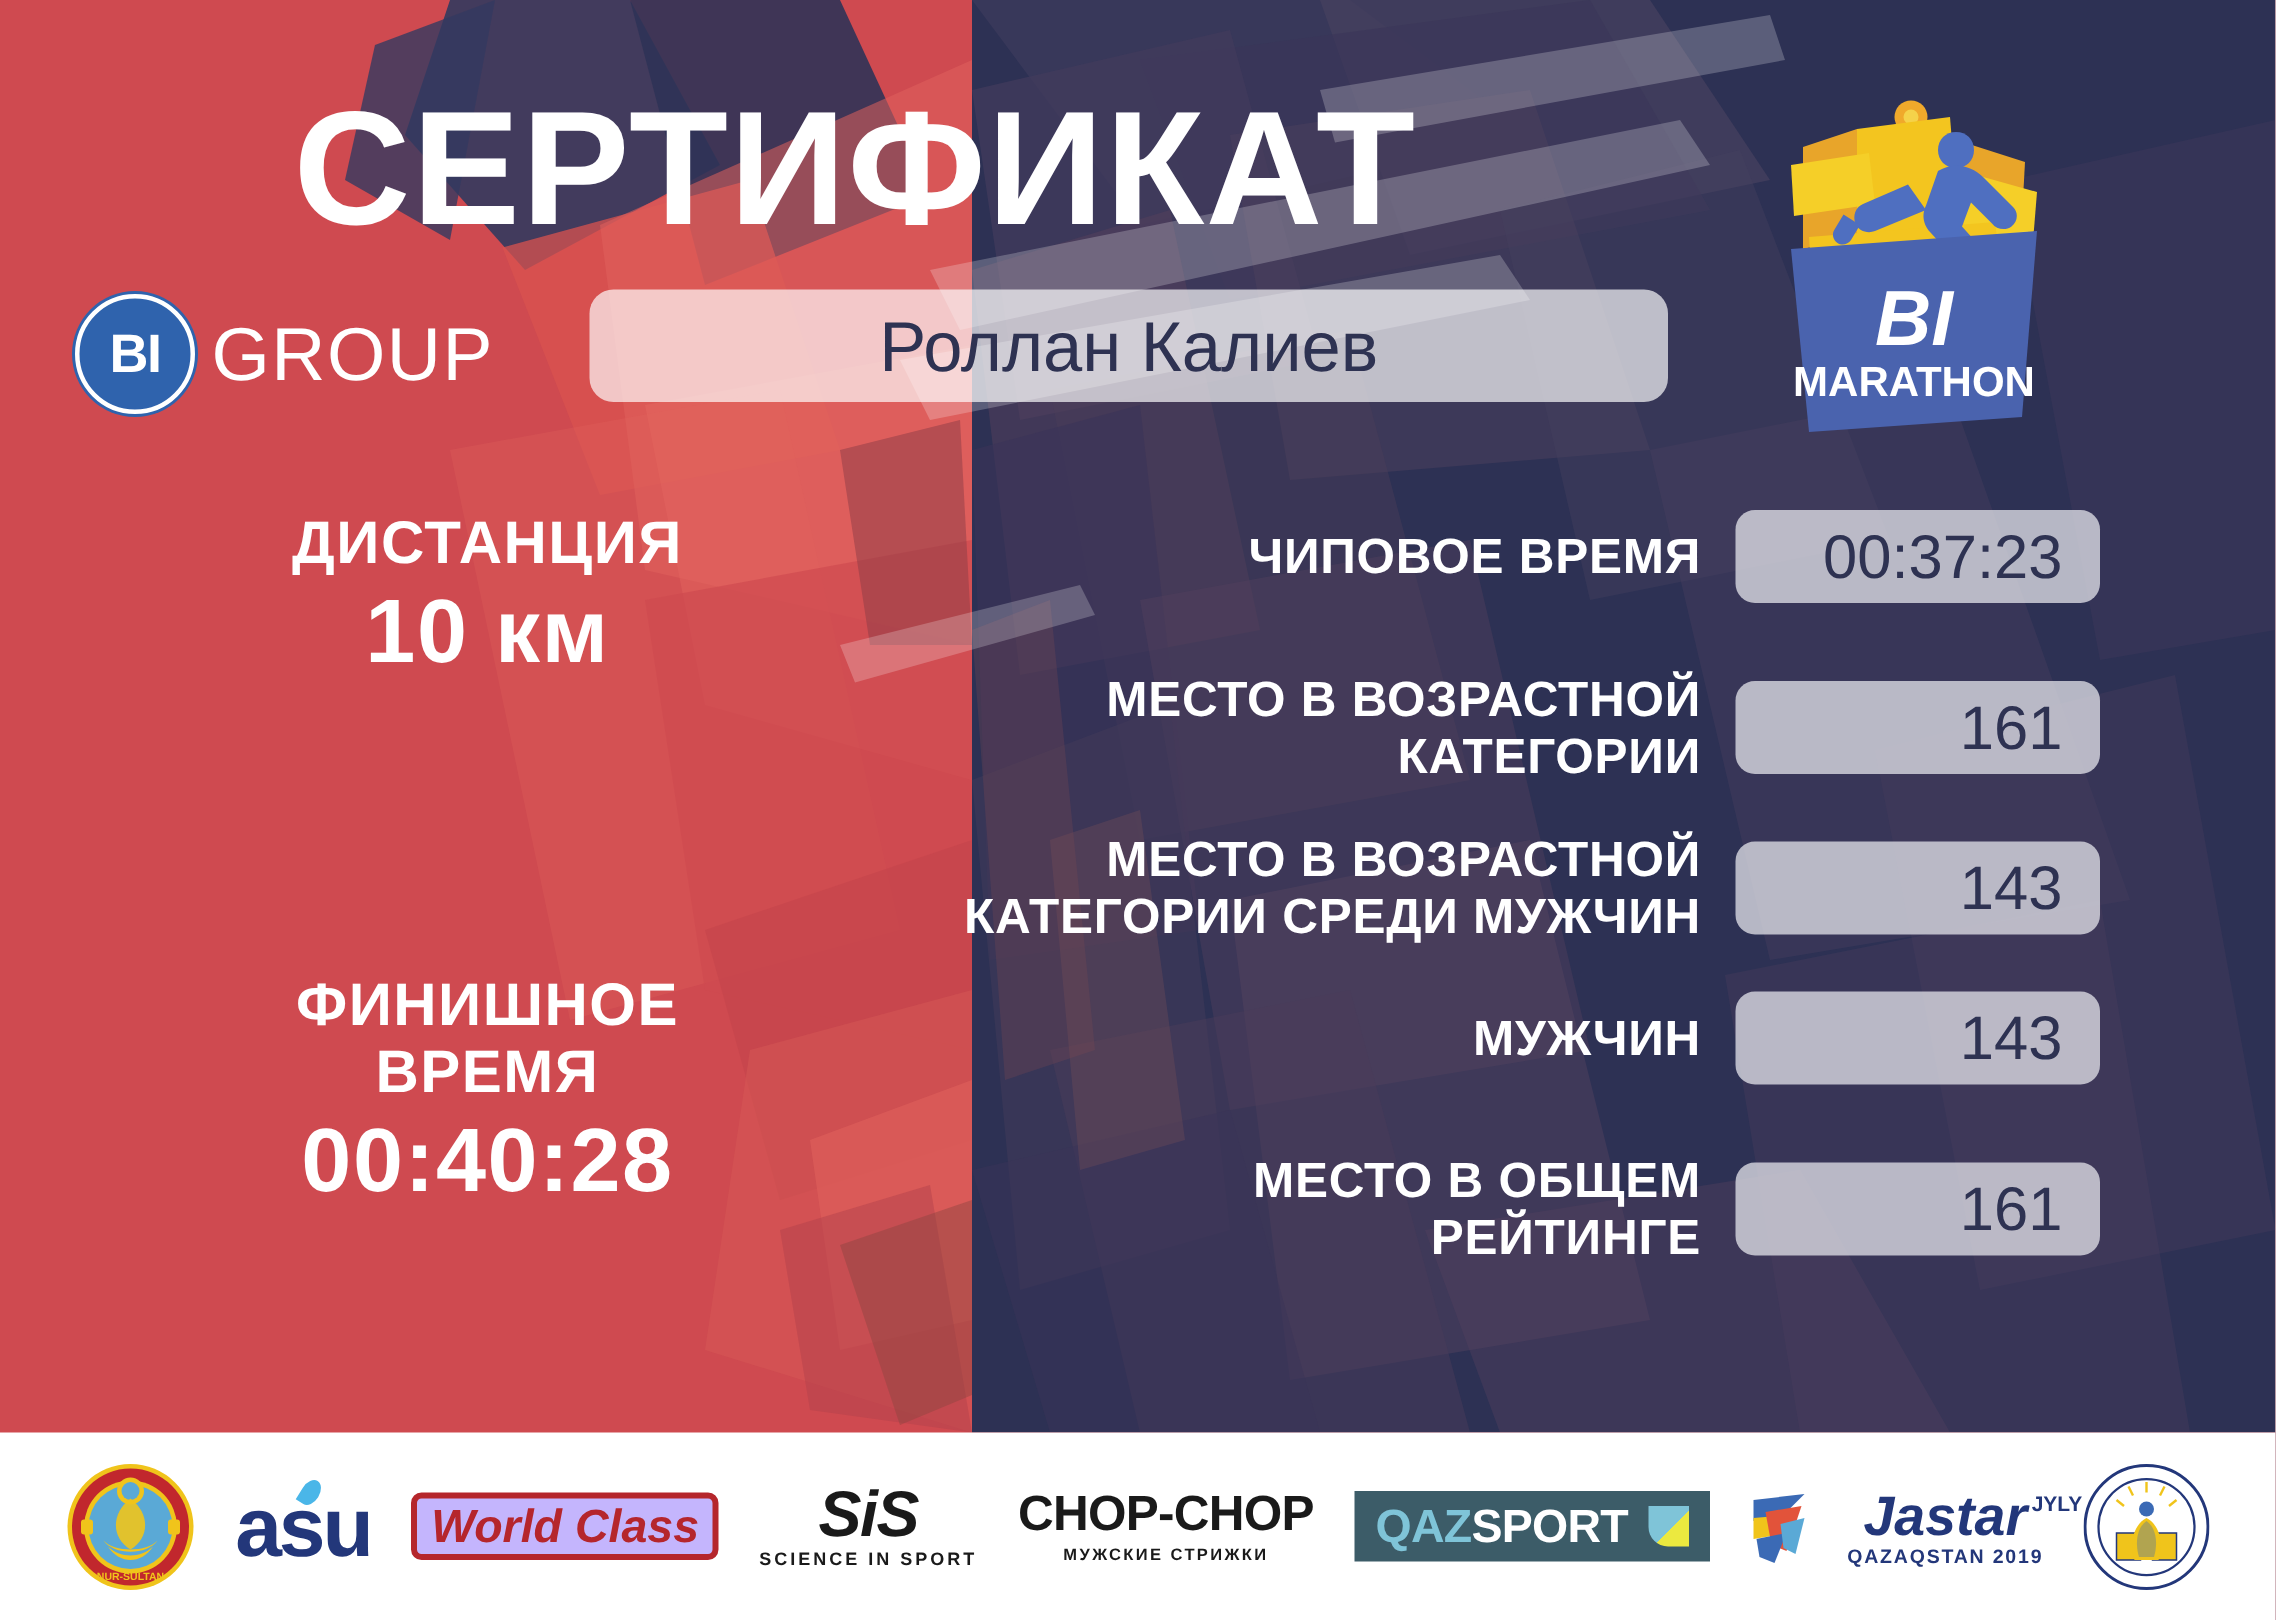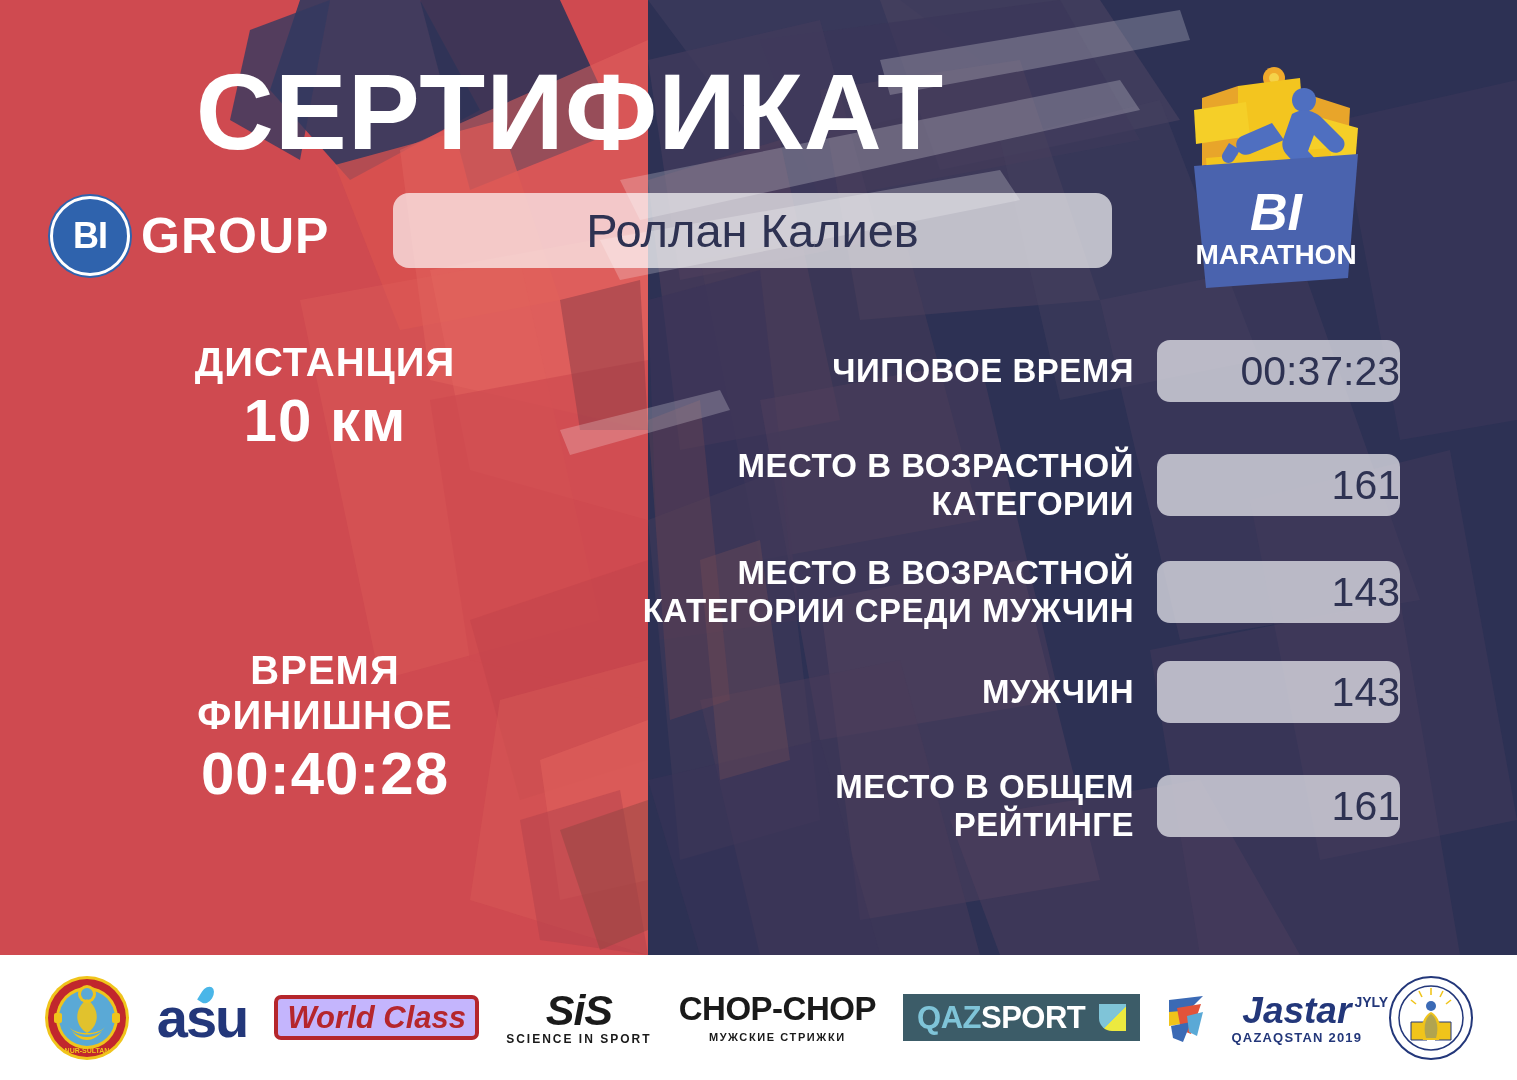--- a/index.html
+++ b/index.html
@@ -47,21 +47,21 @@
   .bi-circle{
     width:74px;height:74px;border-radius:50%;
     background:#2f63ad;
     border:3px solid #ffffff;
     box-shadow:0 0 0 2px #2f63ad;
     display:flex;align-items:center;justify-content:center;
   }
   .bi-circle span{
     color:#ffffff;font-size:36px;font-weight:bold;letter-spacing:-1px;line-height:1;
   }
-  .group-word{color:#ffffff;font-size:50px;font-weight:700;letter-spacing:1px;line-height:1;}
+  .group-word{color:#ffffff;font-size:50px;font-weight:400;letter-spacing:1px;line-height:1;}
 
   
   .marathon{position:absolute;left:1180px;top:62px;width:200px;height:232px;}
 
   
   .left-col{position:absolute;left:60px;top:340px;width:530px;text-align:center;color:#ffffff;}
   .lbl{font-size:40px;font-weight:bold;line-height:1.12;letter-spacing:1px;}
   .big{font-size:60px;font-weight:bold;line-height:1.05;letter-spacing:1px;margin-top:4px;}
   .finish-block{position:absolute;left:60px;top:648px;width:530px;text-align:center;color:#ffffff;}
 
@@ -73,21 +73,21 @@
     text-align:right;letter-spacing:0.5px;
     margin-right:23px;
   }
   .pill{
     width:243px;height:62px;border-radius:13px;
     background:rgba(226,226,233,0.76);
     display:flex;align-items:center;justify-content:flex-end;
     flex:0 0 auto;
   }
   .pill span{
-    color:#2e3252;font-size:41px;line-height:1;font-weight:400;
+    color:#2e3252;font-size:41px;line-height:1;font-weight:400;padding-right:25px;
   }
 
   
   .sponsors{
     position:absolute;left:0;top:955px;width:1517px;height:125px;
     display:flex;align-items:center;justify-content:space-around;
     padding:0 30px;box-sizing:border-box;
   }
   .sp{display:flex;align-items:center;justify-content:center;flex:0 0 auto;}
 
@@ -221,22 +221,22 @@
     <text x="96" y="202" font-family="Liberation Sans, sans-serif" font-size="28" font-weight="bold" fill="#ffffff" text-anchor="middle">MARATHON</text>
   </svg>
 
   <div class="left-col">
     <div class="lbl">ДИСТАНЦИЯ</div>
     <div class="big">10 км</div>
   </div>
 
   <div class="finish-block">
     <div class="lbl">
+      <div>ФИНИШНОЕ</div>
       <div>ВРЕМЯ</div>
-      <div>ФИНИШНОЕ</div>
     </div>
     <div class="big">00:40:28</div>
   </div>
 
   <div class="stats" id="stats-container">
       <div class="row" style="top: 0px;">
         <div class="row-label">
           <div>ЧИПОВОЕ ВРЕМЯ</div>
         </div>
         <div class="pill">

